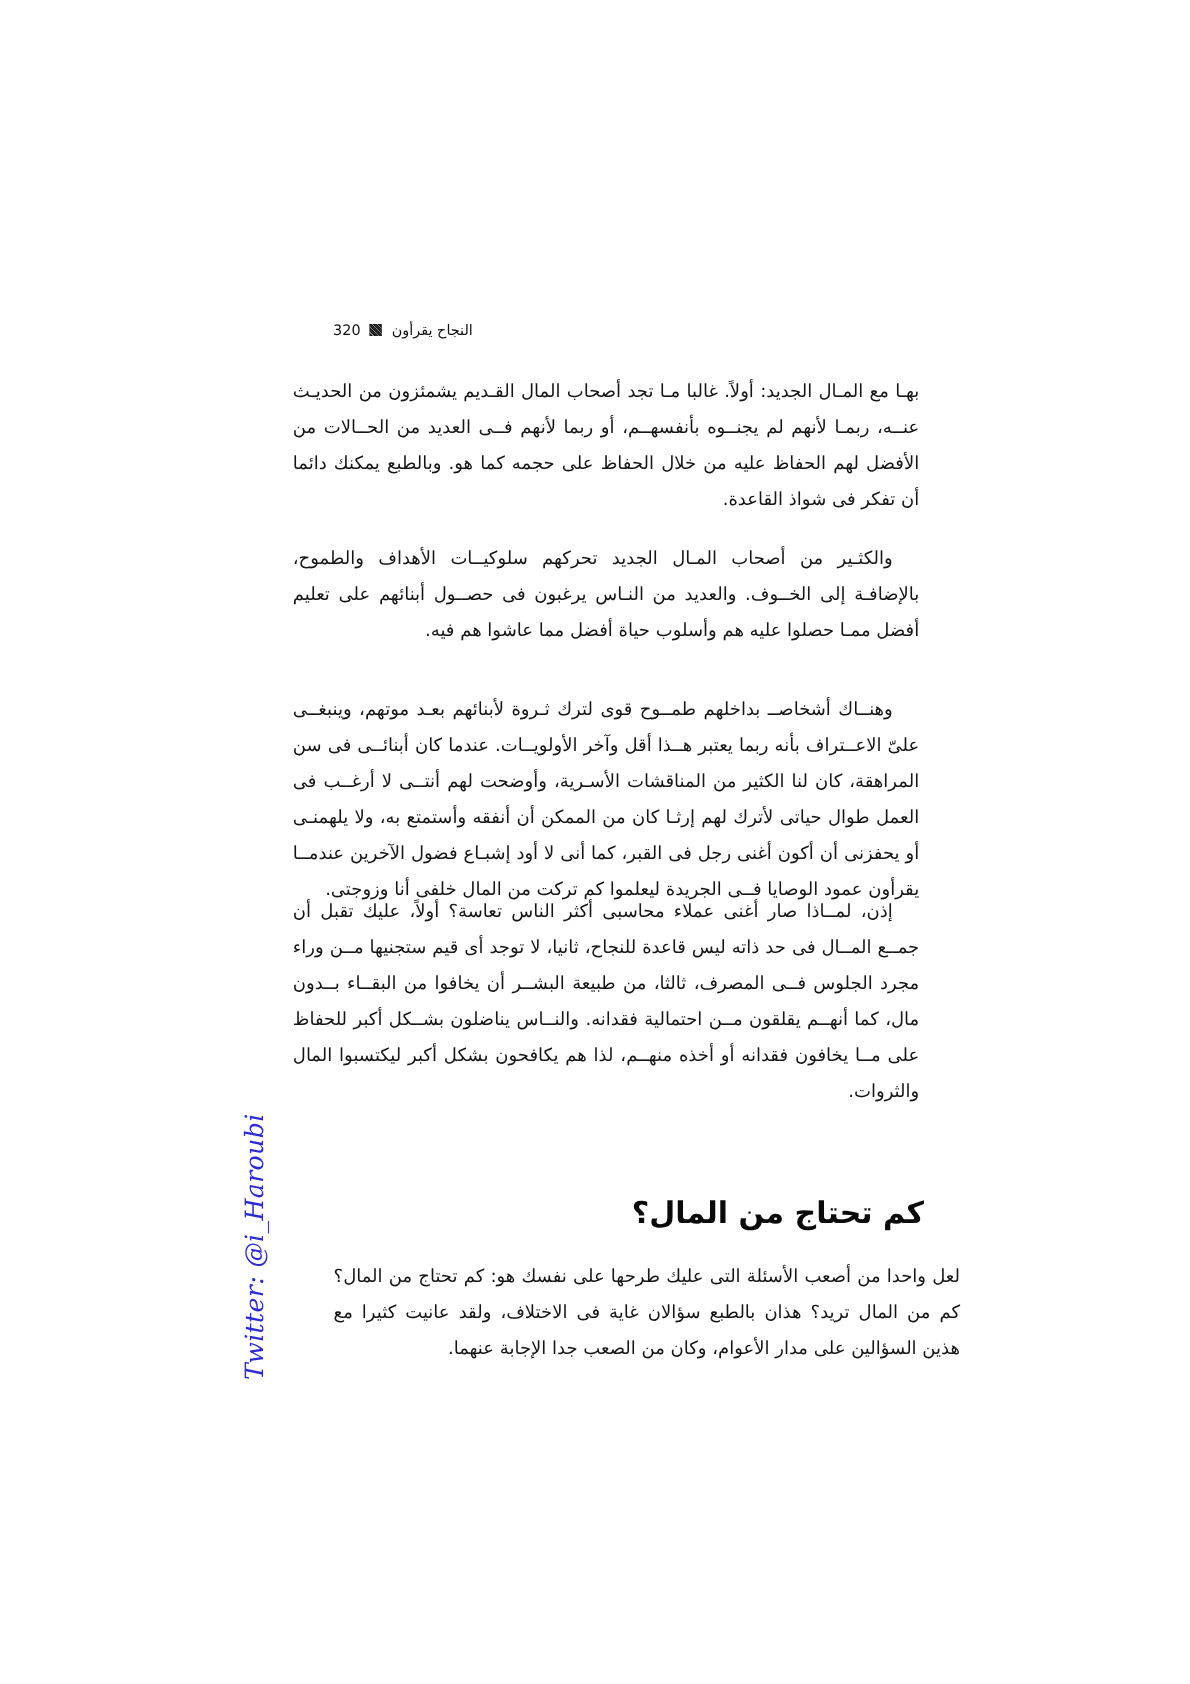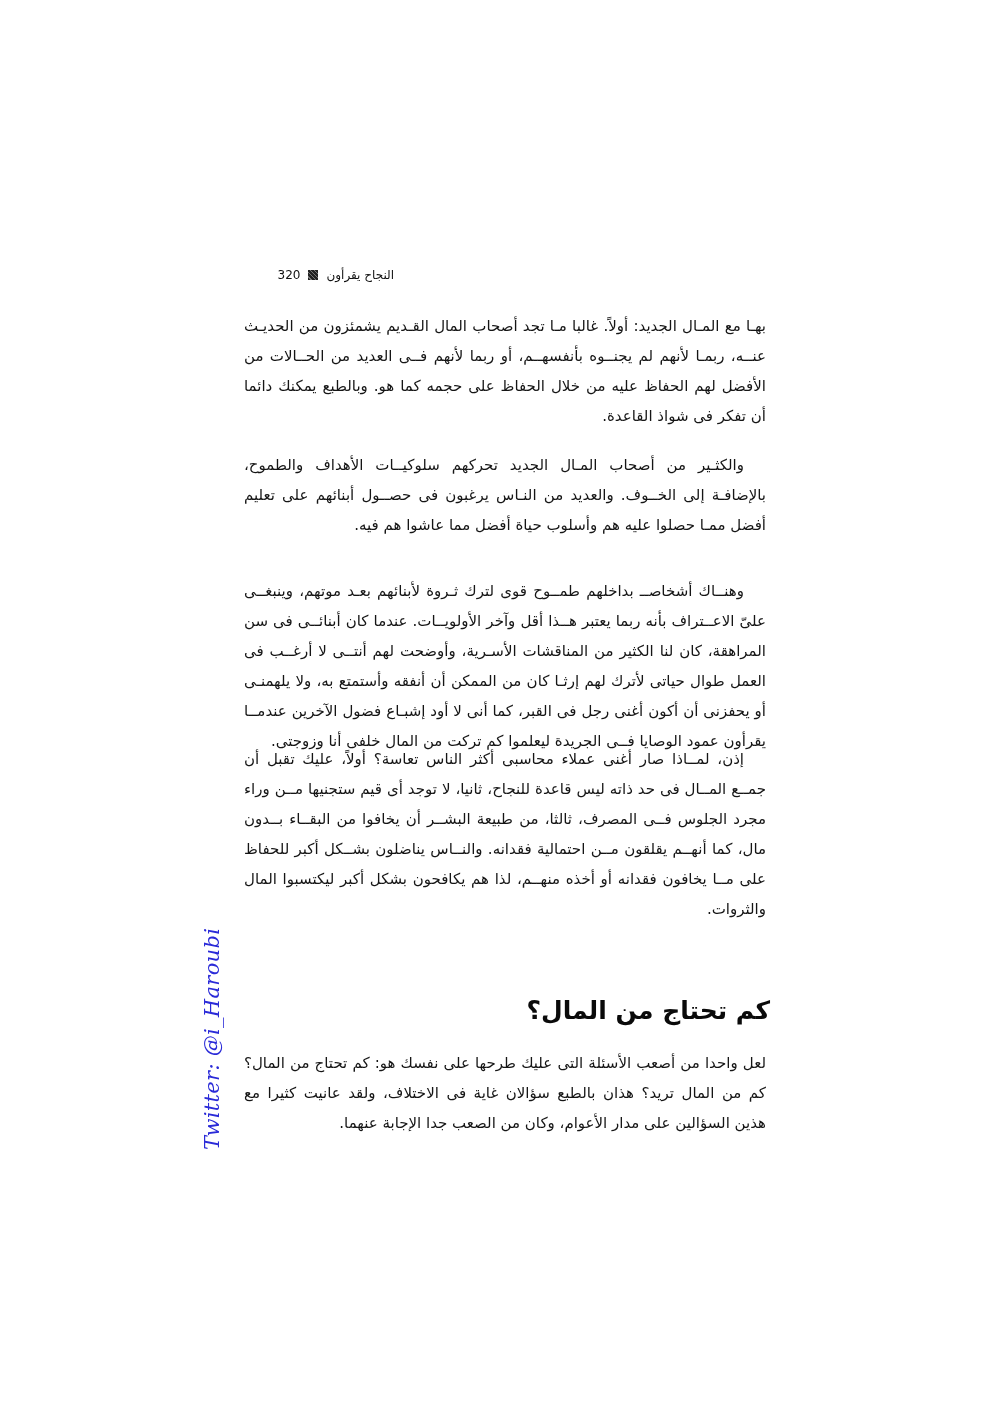--- a/index.html
+++ b/index.html
@@ -62,21 +62,21 @@
       left: 520px;
       width: 250px;
       top: 996px;
       direction: rtl;
       text-align: right;
       font-size: 25px;
       font-weight: bold;
       color: #0a0a0a;
       margin: 0;
     }
-    .p5 { top: 1048px; }
+    .p5 { top: 1048px; margin-left: 34px; }
     .watermark {
       position: absolute;
       left: 200px;
       top: 1150px;
       transform-origin: left top;
       transform: rotate(-90deg);
       white-space: nowrap;
       font-family: "DejaVu Serif", serif;
       font-style: italic;
       font-size: 21px;

